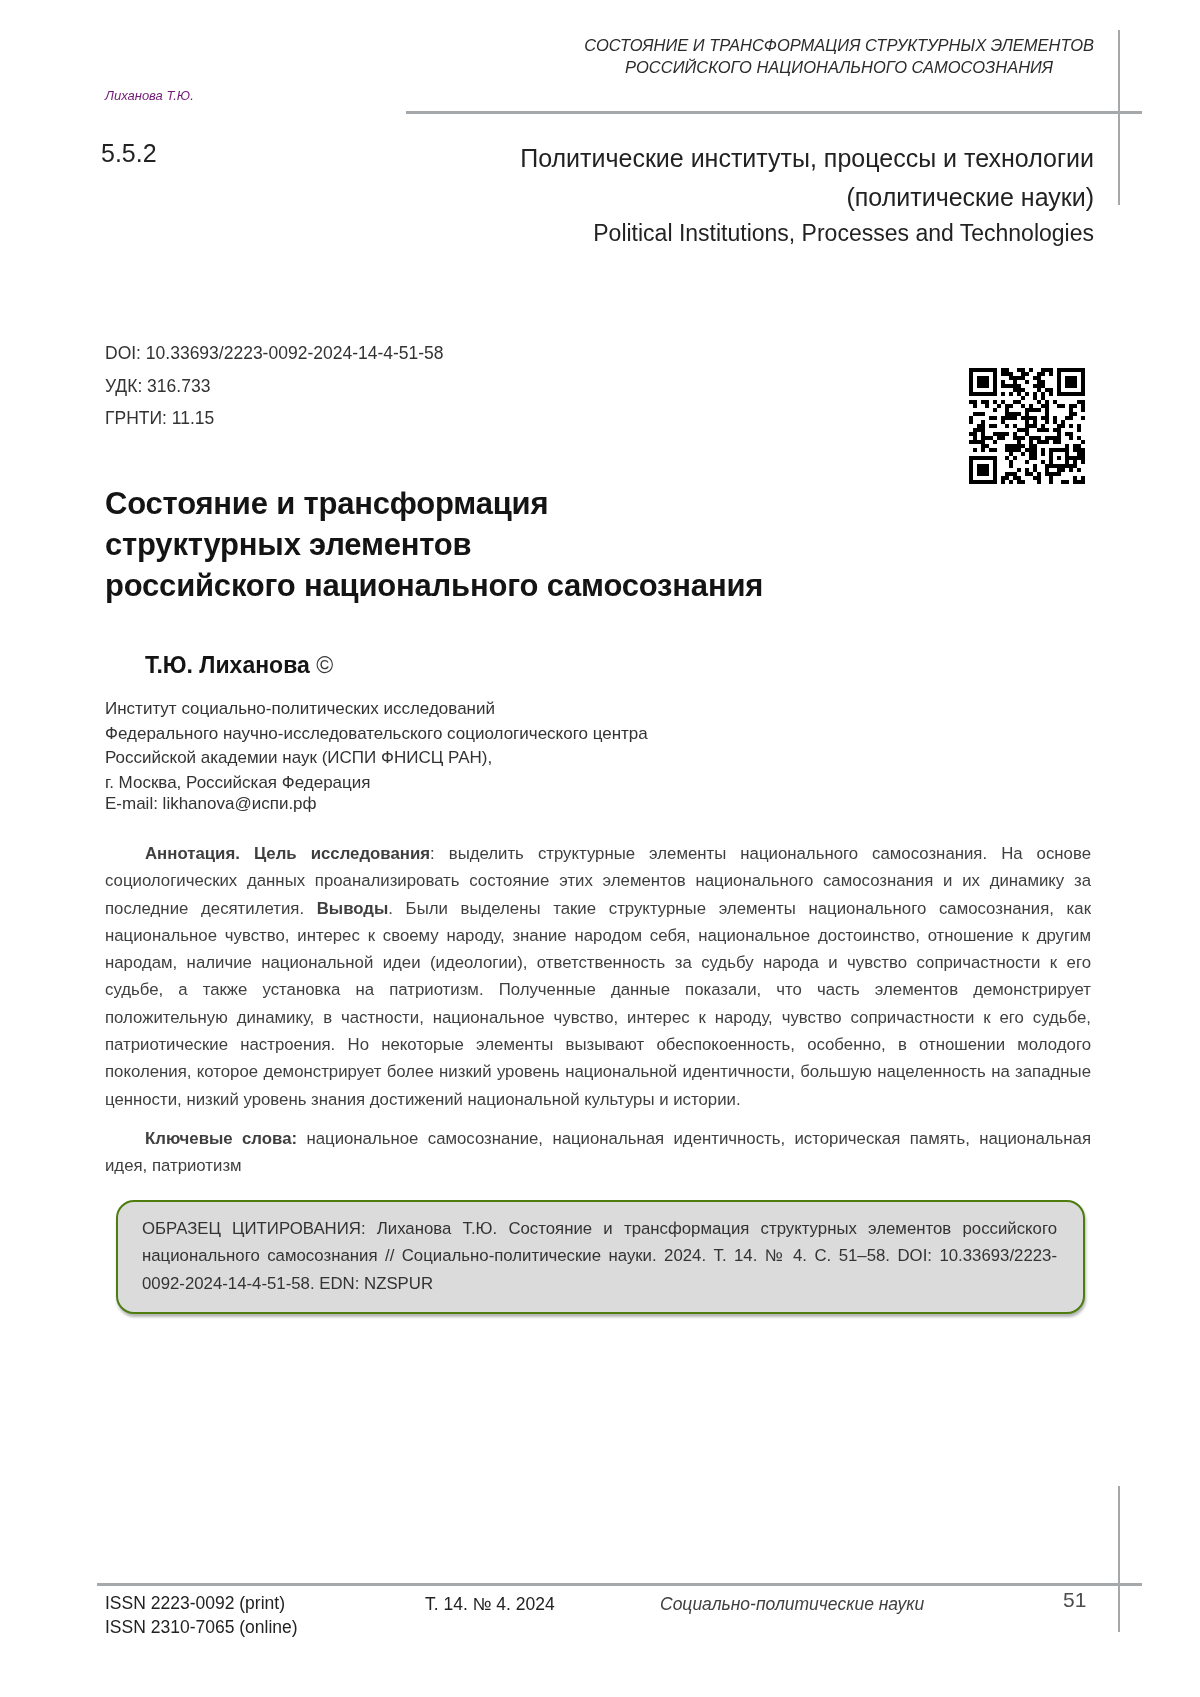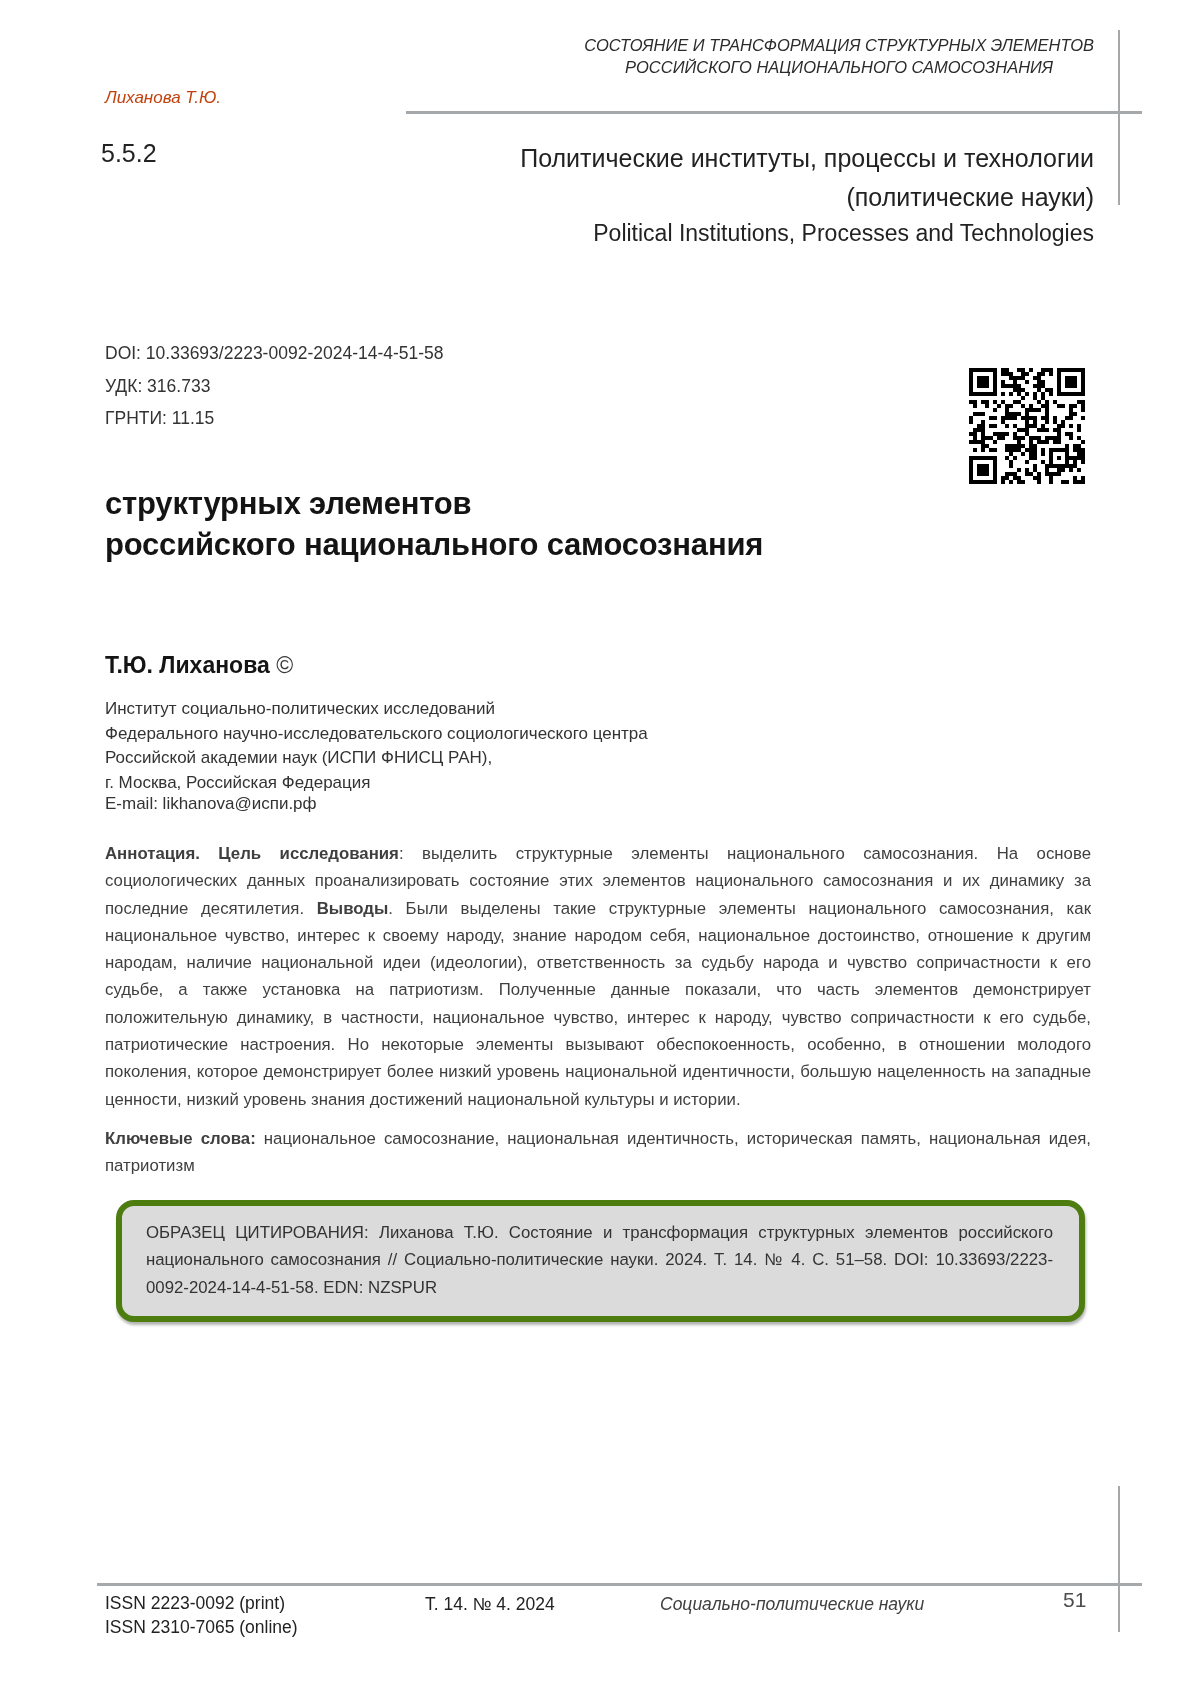--- a/index.html
+++ b/index.html
@@ -1,24 +1,24 @@
 <!DOCTYPE html>
 <html><head>
 <meta charset="utf-8">
 <style>
   html,body{margin:0;padding:0;background:#ffffff;}
   .page{
     position:relative;width:1200px;height:1697px;background:#ffffff;overflow:hidden;
     font-family:"Liberation Sans", sans-serif;color:#3d3d3d;
   }
   .abs{position:absolute;}
-  .b{font-weight:700;}
+  .b{font-weight:700;margin-left:40px;}
   .bi{font-weight:700;}
 
-  .running-author{left:105px;top:88px;font-size:17px;font-style:italic;color:#c2410c;}
+  .running-author{left:105px;top:88px;font-size:13px;font-style:italic;color:#701a75;}
   .running-title{right:106px;top:34px;text-align:center;font-style:italic;font-size:16.5px;line-height:22px;color:#2b2b2b;}
   .rule-top{left:406px;top:111px;width:736px;height:3px;background:#a6a9ac;}
   .vline-top{left:1118px;top:30px;width:2px;height:175px;background:#a6a9ac;}
 
   .section-code{left:101px;top:139px;font-size:25px;color:#222222;}
   .section-title-ru{right:106px;top:139px;text-align:right;font-size:25px;line-height:39px;color:#222222;}
   .section-title-en{right:106px;top:220px;text-align:right;font-size:23px;color:#222222;}
 
   .meta{left:105px;top:337px;font-size:17.5px;line-height:32.5px;color:#333333;}
   .qr{left:969px;top:368px;width:116px;height:116px;}
@@ -27,21 +27,21 @@
   .article-author{left:105px;top:652px;font-size:23px;color:#141414;}
   .article-author .copy{font-weight:400;color:#3a3a3a;}
   .affiliation{left:105px;top:697px;font-size:17px;line-height:24.5px;color:#333333;}
   .email{left:105px;top:794px;font-size:17px;color:#333333;}
 
   .abstract{left:105px;top:840px;width:986px;font-size:16.8px;line-height:27.3px;text-align:justify;color:#3f3f3f;}
   .keywords{left:105px;top:1125px;width:986px;font-size:16.8px;line-height:27.3px;text-align:justify;color:#3f3f3f;}
 
   .citation-box{
     left:116px;top:1200px;width:969px;box-sizing:border-box;
-    background:#dbdbdb;border:6px solid #4d7c0f;border-radius:18px;
+    background:#dbdbdb;border:2px solid #4d7c0f;border-radius:18px;
     box-shadow:1px 3px 3px #b3b3b3;
     padding:13px 26px 15px 24px;
     font-size:16.8px;line-height:27.3px;text-align:justify;color:#333333;
   }
 
   .rule-bottom{left:97px;top:1583px;width:1045px;height:3px;background:#a6a9ac;}
   .vline-bottom{left:1118px;top:1486px;width:2px;height:146px;background:#a6a9ac;}
   .footer-issn{left:105px;top:1592px;font-size:17.5px;line-height:23.5px;color:#222222;}
   .footer-volume{left:425px;top:1594px;font-size:17.5px;color:#222222;}
   .footer-journal{left:660px;top:1594px;font-size:17.5px;font-style:italic;color:#404040;}
@@ -95,20 +95,21 @@
       <g>
         <rect x="20" y="20" width="5" height="5" fill="#000"></rect>
           <rect x="21" y="21" width="3" height="3" fill="#fff"></rect>
           <rect x="22" y="22" width="1" height="1" fill="#000"></rect>
       </g>
       <path id="qrmodules" fill="#000" d="M8 0h1v1h-1zM9 0h1v1h-1zM12 0h1v1h-1zM13 0h1v1h-1zM15 0h1v1h-1zM18 0h1v1h-1zM19 0h1v1h-1zM20 0h1v1h-1zM8 1h1v1h-1zM9 1h1v1h-1zM10 1h1v1h-1zM13 1h1v1h-1zM14 1h1v1h-1zM17 1h1v1h-1zM18 1h1v1h-1zM20 1h1v1h-1zM10 2h1v1h-1zM11 2h1v1h-1zM12 2h1v1h-1zM13 2h1v1h-1zM16 2h1v1h-1zM17 2h1v1h-1zM8 3h1v1h-1zM11 3h1v1h-1zM14 3h1v1h-1zM17 3h1v1h-1zM18 3h1v1h-1zM8 4h1v1h-1zM9 4h1v1h-1zM10 4h1v1h-1zM11 4h1v1h-1zM12 4h1v1h-1zM16 4h1v1h-1zM17 4h1v1h-1zM18 4h1v1h-1zM11 5h1v1h-1zM12 5h1v1h-1zM13 5h1v1h-1zM17 5h1v1h-1zM19 5h1v1h-1zM20 5h1v1h-1zM8 6h1v1h-1zM10 6h1v1h-1zM12 6h1v1h-1zM14 6h1v1h-1zM16 6h1v1h-1zM18 6h1v1h-1zM20 6h1v1h-1zM13 7h1v1h-1zM16 7h1v1h-1zM18 7h1v1h-1zM0 8h1v1h-1zM1 8h1v1h-1zM3 8h1v1h-1zM4 8h1v1h-1zM6 8h1v1h-1zM8 8h1v1h-1zM11 8h1v1h-1zM12 8h1v1h-1zM17 8h1v1h-1zM19 8h1v1h-1zM21 8h1v1h-1zM27 8h1v1h-1zM28 8h1v1h-1zM1 9h1v1h-1zM4 9h1v1h-1zM7 9h1v1h-1zM9 9h1v1h-1zM10 9h1v1h-1zM13 9h1v1h-1zM15 9h1v1h-1zM18 9h1v1h-1zM19 9h1v1h-1zM22 9h1v1h-1zM23 9h1v1h-1zM25 9h1v1h-1zM26 9h1v1h-1zM28 9h1v1h-1zM6 10h1v1h-1zM9 10h1v1h-1zM14 10h1v1h-1zM15 10h1v1h-1zM16 10h1v1h-1zM17 10h1v1h-1zM19 10h1v1h-1zM25 10h1v1h-1zM28 10h1v1h-1zM1 11h1v1h-1zM2 11h1v1h-1zM3 11h1v1h-1zM9 11h1v1h-1zM10 11h1v1h-1zM11 11h1v1h-1zM12 11h1v1h-1zM14 11h1v1h-1zM19 11h1v1h-1zM25 11h1v1h-1zM26 11h1v1h-1zM0 12h1v1h-1zM5 12h1v1h-1zM6 12h1v1h-1zM8 12h1v1h-1zM9 12h1v1h-1zM10 12h1v1h-1zM11 12h1v1h-1zM13 12h1v1h-1zM14 12h1v1h-1zM15 12h1v1h-1zM16 12h1v1h-1zM18 12h1v1h-1zM19 12h1v1h-1zM21 12h1v1h-1zM24 12h1v1h-1zM25 12h1v1h-1zM28 12h1v1h-1zM0 13h1v1h-1zM3 13h1v1h-1zM8 13h1v1h-1zM14 13h1v1h-1zM16 13h1v1h-1zM19 13h1v1h-1zM21 13h1v1h-1zM23 13h1v1h-1zM2 14h1v1h-1zM3 14h1v1h-1zM5 14h1v1h-1zM6 14h1v1h-1zM9 14h1v1h-1zM11 14h1v1h-1zM14 14h1v1h-1zM15 14h1v1h-1zM16 14h1v1h-1zM18 14h1v1h-1zM22 14h1v1h-1zM23 14h1v1h-1zM25 14h1v1h-1zM27 14h1v1h-1zM1 15h1v1h-1zM2 15h1v1h-1zM3 15h1v1h-1zM12 15h1v1h-1zM13 15h1v1h-1zM14 15h1v1h-1zM17 15h1v1h-1zM18 15h1v1h-1zM19 15h1v1h-1zM21 15h1v1h-1zM22 15h1v1h-1zM27 15h1v1h-1zM0 16h1v1h-1zM1 16h1v1h-1zM3 16h1v1h-1zM6 16h1v1h-1zM7 16h1v1h-1zM8 16h1v1h-1zM9 16h1v1h-1zM11 16h1v1h-1zM14 16h1v1h-1zM22 16h1v1h-1zM24 16h1v1h-1zM25 16h1v1h-1zM1 17h1v1h-1zM3 17h1v1h-1zM4 17h1v1h-1zM5 17h1v1h-1zM7 17h1v1h-1zM8 17h1v1h-1zM11 17h1v1h-1zM12 17h1v1h-1zM13 17h1v1h-1zM15 17h1v1h-1zM16 17h1v1h-1zM17 17h1v1h-1zM19 17h1v1h-1zM20 17h1v1h-1zM21 17h1v1h-1zM22 17h1v1h-1zM25 17h1v1h-1zM27 17h1v1h-1zM0 18h1v1h-1zM1 18h1v1h-1zM2 18h1v1h-1zM3 18h1v1h-1zM6 18h1v1h-1zM12 18h1v1h-1zM15 18h1v1h-1zM17 18h1v1h-1zM18 18h1v1h-1zM19 18h1v1h-1zM21 18h1v1h-1zM22 18h1v1h-1zM28 18h1v1h-1zM3 19h1v1h-1zM4 19h1v1h-1zM9 19h1v1h-1zM10 19h1v1h-1zM11 19h1v1h-1zM12 19h1v1h-1zM13 19h1v1h-1zM15 19h1v1h-1zM16 19h1v1h-1zM24 19h1v1h-1zM26 19h1v1h-1zM27 19h1v1h-1zM1 20h1v1h-1zM3 20h1v1h-1zM5 20h1v1h-1zM6 20h1v1h-1zM9 20h1v1h-1zM10 20h1v1h-1zM11 20h1v1h-1zM12 20h1v1h-1zM14 20h1v1h-1zM15 20h1v1h-1zM16 20h1v1h-1zM18 20h1v1h-1zM26 20h1v1h-1zM27 20h1v1h-1zM28 20h1v1h-1zM10 21h1v1h-1zM13 21h1v1h-1zM15 21h1v1h-1zM16 21h1v1h-1zM18 21h1v1h-1zM27 21h1v1h-1zM28 21h1v1h-1zM9 22h1v1h-1zM11 22h1v1h-1zM15 22h1v1h-1zM16 22h1v1h-1zM25 22h1v1h-1zM26 22h1v1h-1zM27 22h1v1h-1zM28 22h1v1h-1zM10 23h1v1h-1zM14 23h1v1h-1zM18 23h1v1h-1zM26 23h1v1h-1zM28 23h1v1h-1zM10 24h1v1h-1zM16 24h1v1h-1zM19 24h1v1h-1zM25 24h1v1h-1zM26 24h1v1h-1zM12 25h1v1h-1zM14 25h1v1h-1zM16 25h1v1h-1zM19 25h1v1h-1zM22 25h1v1h-1zM23 25h1v1h-1zM25 25h1v1h-1zM27 25h1v1h-1zM9 26h1v1h-1zM10 26h1v1h-1zM11 26h1v1h-1zM14 26h1v1h-1zM15 26h1v1h-1zM17 26h1v1h-1zM19 26h1v1h-1zM20 26h1v1h-1zM21 26h1v1h-1zM22 26h1v1h-1zM8 27h1v1h-1zM9 27h1v1h-1zM11 27h1v1h-1zM12 27h1v1h-1zM16 27h1v1h-1zM17 27h1v1h-1zM20 27h1v1h-1zM26 27h1v1h-1zM28 27h1v1h-1zM8 28h1v1h-1zM10 28h1v1h-1zM12 28h1v1h-1zM13 28h1v1h-1zM17 28h1v1h-1zM20 28h1v1h-1zM23 28h1v1h-1zM24 28h1v1h-1zM26 28h1v1h-1zM27 28h1v1h-1zM28 28h1v1h-1z"></path>
     </svg>
   </div>
 
   <div class="abs article-title">
+    <div>Состояние и трансформация</div>
     <div>структурных элементов</div>
     <div>российского национального самосознания</div>
   </div>
 
   <div class="abs article-author"><span class="b">Т.Ю. Лиханова</span> <span class="copy">©</span></div>
 
   <div class="abs affiliation">
     <div>Институт социально-политических исследований</div>
     <div>Федерального научно-исследовательского социологического центра</div>
     <div>Российской академии наук (ИСПИ ФНИСЦ РАН),</div>

